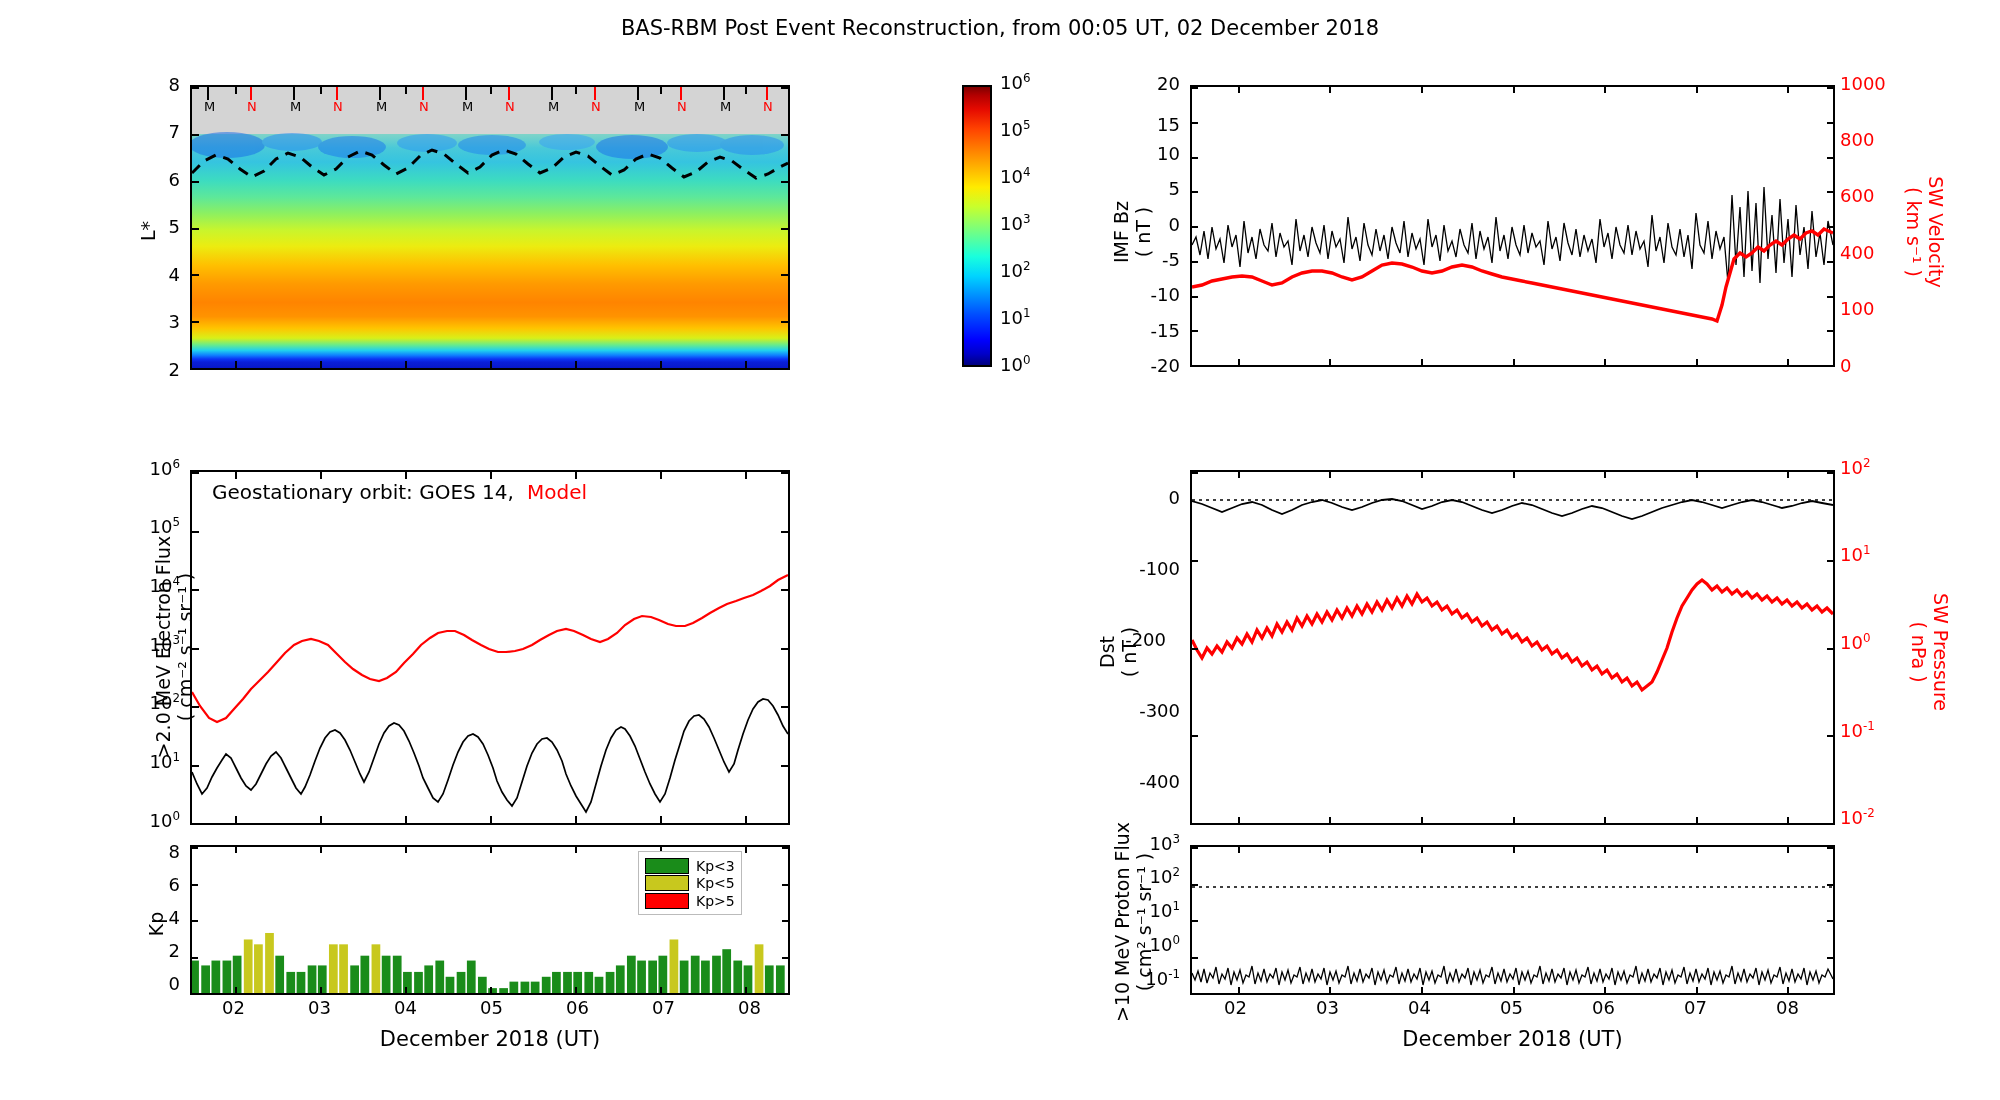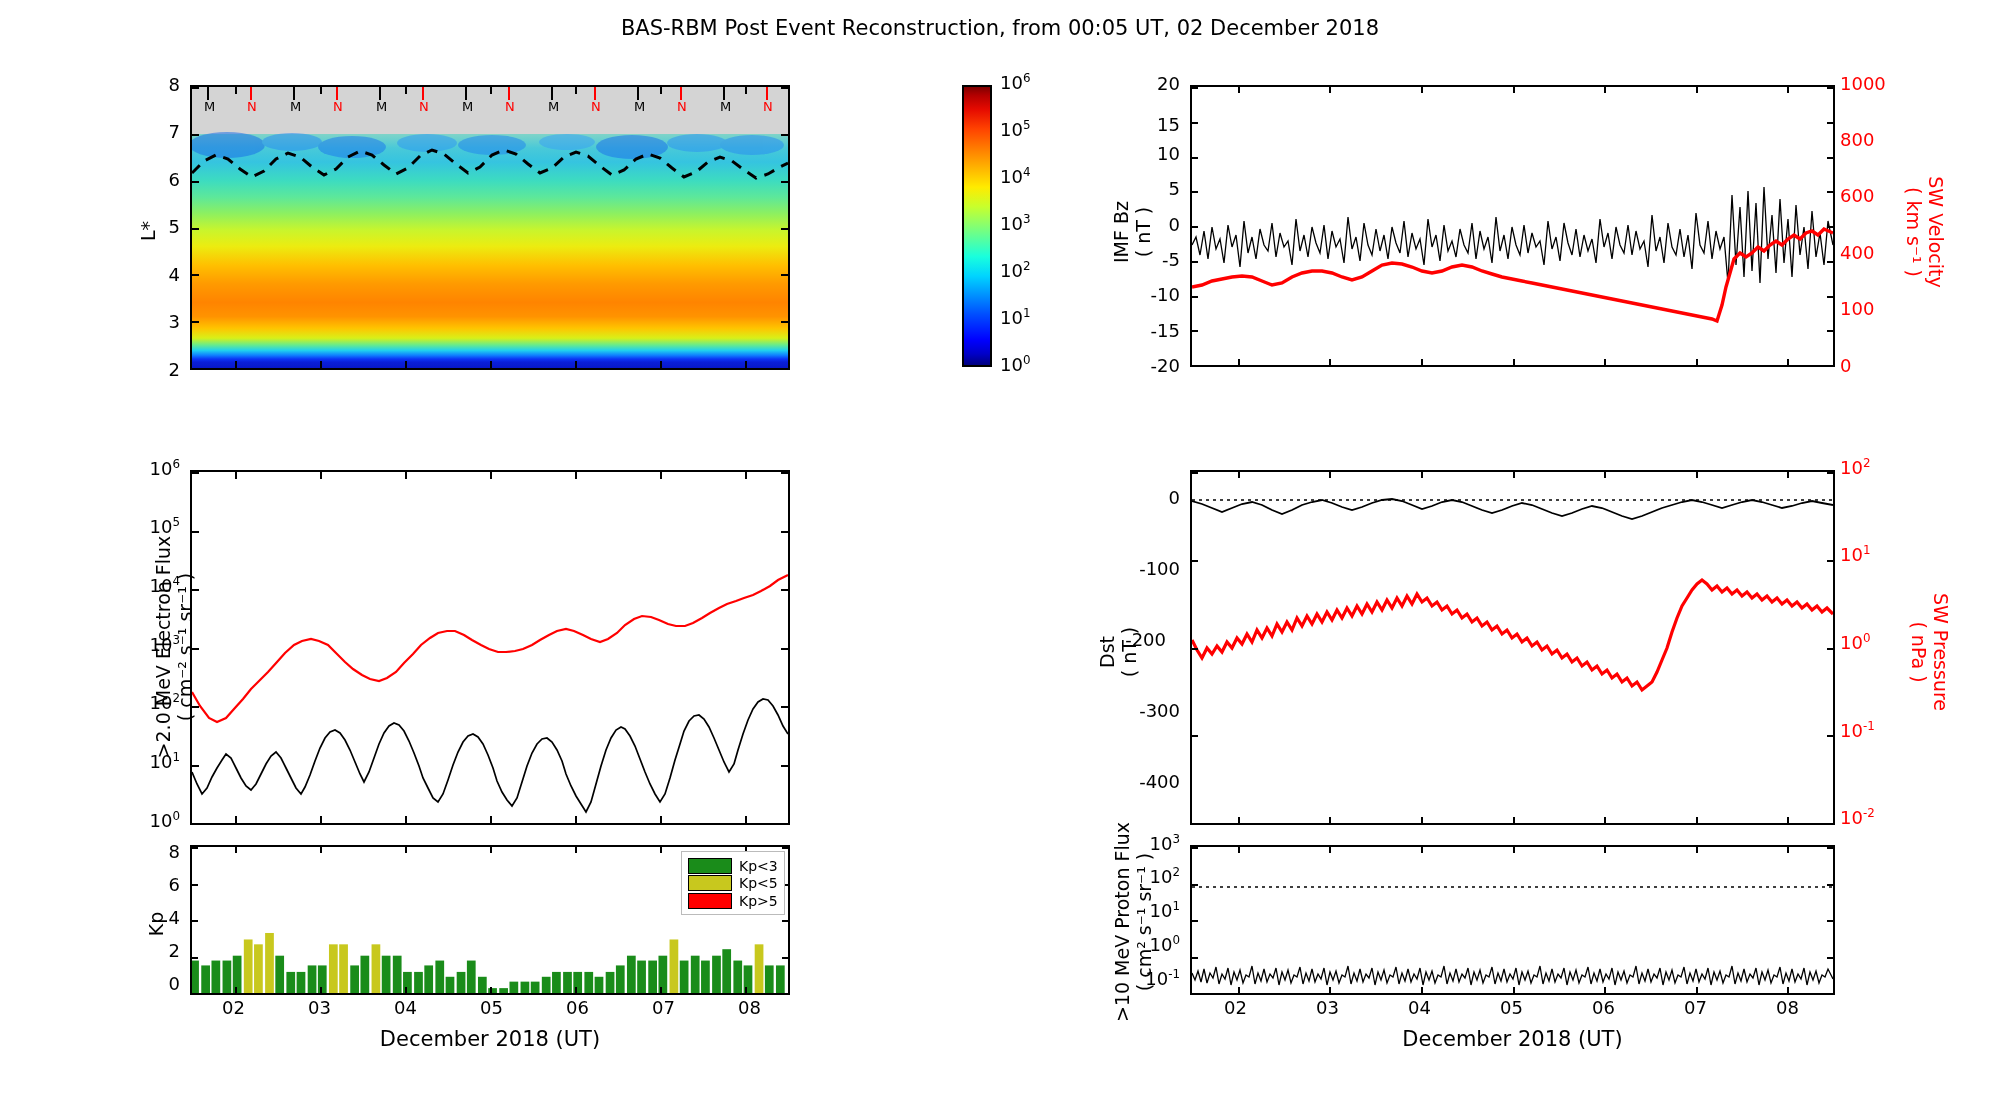--- a/index.html
+++ b/index.html
@@ -12,21 +12,21 @@
   .axlbl{font-size:19px;white-space:nowrap;}
   .tick{font-size:18px;white-space:nowrap;}
   .rot{transform-origin:50% 50%;}
   .rot90{transform:rotate(-90deg);}
   .frame{border:2.4px solid #000;box-sizing:border-box;background:#fff;}
   sup{font-size:0.66em;vertical-align:super;line-height:0;}
   .red{color:#ff0000;}
   .tkm{position:absolute;background:#000;}
   .tkm.v{width:2px;}
   .tkm.h{height:2px;}
-  .legend-box{border:1.5px solid #bbb;background:#fff;padding:4px 6px;margin-left:43px;}
+  .legend-box{border:1.5px solid #bbb;background:#fff;padding:4px 6px;}
   .legend-row{display:flex;align-items:center;gap:7px;margin:1.5px 0;}
   .swatch{width:42px;height:14px;display:inline-block;border:1px solid #000;}
   .lgtxt{font-size:14px;}
   svg{display:block;}
 </style>
 </head>
 <body>
 
 <div class="abs ttl">BAS-RBM Post Event Reconstruction, from 00:05 UT, 02 December 2018</div>
 
@@ -235,20 +235,24 @@
       <div class="tkm h" style="top: 175.5px; width: 7px; left: 0px;"></div>
       <div class="tkm h" style="top: 175.5px; width: 7px; right: 0px;"></div>
       <div class="tkm h" style="top: 234px; width: 7px; left: 0px;"></div>
       <div class="tkm h" style="top: 234px; width: 7px; right: 0px;"></div>
       <div class="tkm h" style="top: 292.5px; width: 7px; left: 0px;"></div>
       <div class="tkm h" style="top: 292.5px; width: 7px; right: 0px;"></div>
       <div class="tkm h" style="top: 351px; width: 7px; left: 0px;"></div>
       <div class="tkm h" style="top: 351px; width: 7px; right: 0px;"></div>
     </div>
 
+  <div class="abs" style="left:62px;top:10px;white-space:nowrap;">
+    <span class="panel-title">Geostationary orbit:   GOES 14,</span>
+    <span class="panel-title red" style="margin-left:8px;">Model</span>
+  </div>
 
   <div class="abs" style="left:-30px;top:0px;width:66px;height:355px;">
     <span class="abs tick" style="right:6px;top:-12px;">10<sup>6</sup></span>
     <span class="abs tick" style="right:6px;top:46px;">10<sup>5</sup></span>
     <span class="abs tick" style="right:6px;top:105px;">10<sup>4</sup></span>
     <span class="abs tick" style="right:6px;top:164px;">10<sup>3</sup></span>
     <span class="abs tick" style="right:6px;top:222px;">10<sup>2</sup></span>
     <span class="abs tick" style="right:6px;top:281px;">10<sup>1</sup></span>
     <span class="abs tick" style="right:6px;top:340px;">10<sup>0</sup></span>
   </div>

